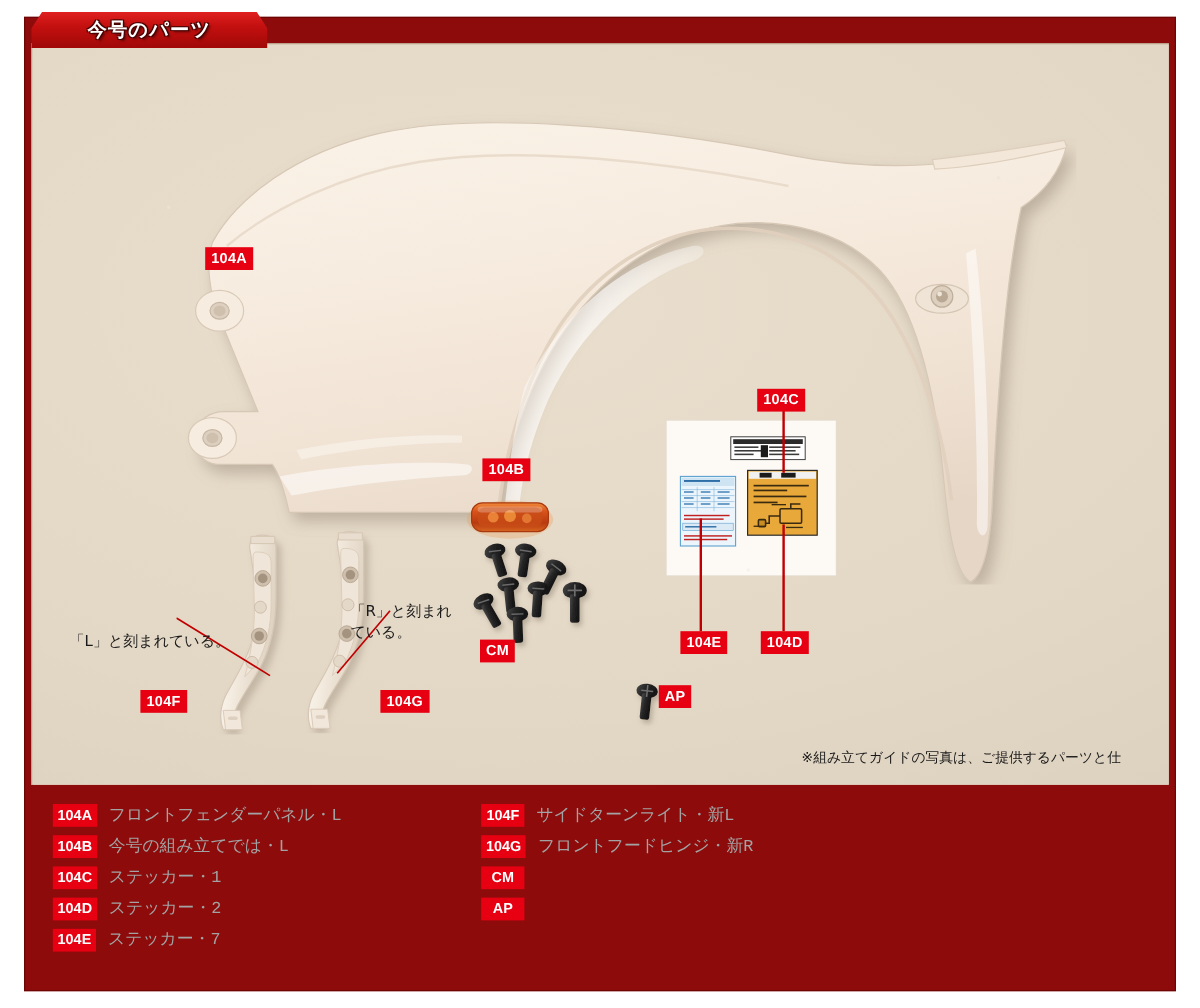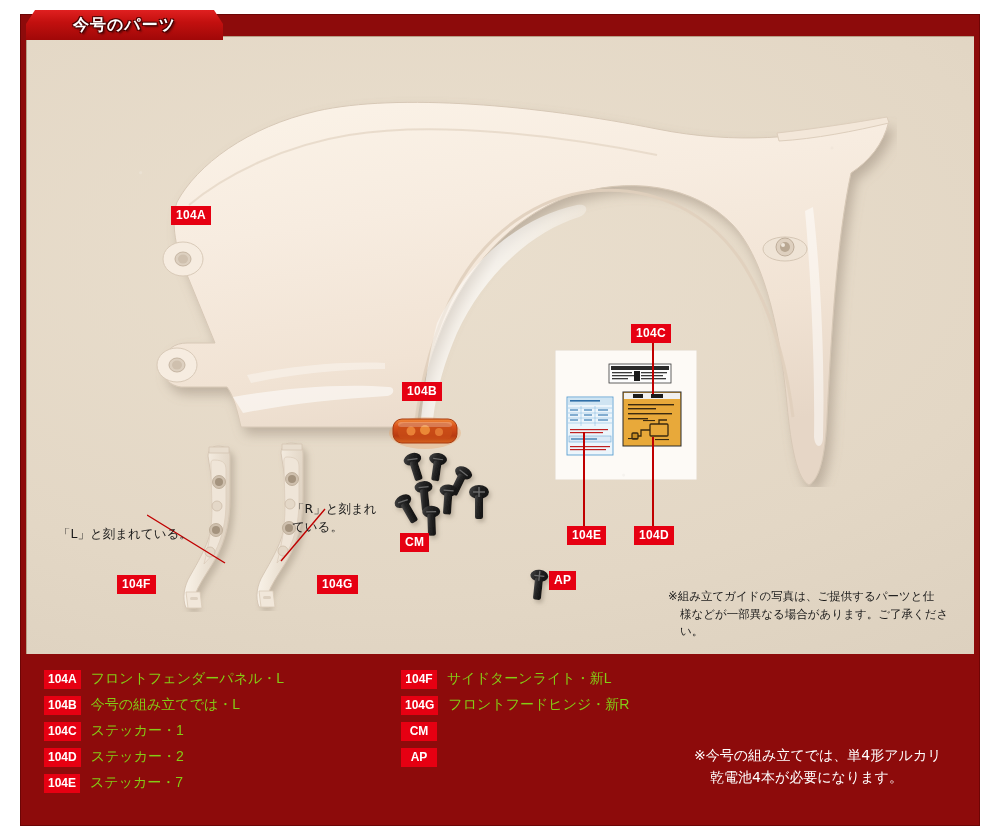--- a/index.html
+++ b/index.html
@@ -141,23 +141,23 @@
     font-size: 12px;
     font-weight: bold;
     line-height: 1;
     padding: 3px 4px 4px 4px;
     min-width: 36px;
     text-align: center;
     margin-right: 10px;
     font-family: "Liberation Sans", sans-serif;
   }
   .desc {
-    color: #84cc16;
+    color: #a3a3a3;
     font-size: 14px;
-    font-family: Liberation Sans, sans-serif;
+    font-family: Liberation Mono, monospace;
     white-space: nowrap;
   }
   .battery-note {
     position: absolute;
     left: 668px; top: 90px;
     color: #ffffff;
     font-size: 14px;
     line-height: 1.55;
     font-family: "DejaVu Sans","Liberation Sans",sans-serif;
   }
@@ -520,21 +520,20 @@
             <rect x="4" y="8" width="8" height="22" rx="2" fill="url(#gScrew)"></rect>
             <line x1="3" y1="6" x2="13" y2="6" stroke="#6e6e6e" stroke-width="1.3"></line>
             <line x1="8" y1="1" x2="8" y2="11" stroke="#6e6e6e" stroke-width="1.3"></line>
           </g>
         </g>
       </svg>
       <div class="badge" style="left:522px; top:534px;">AP</div>
 
       <div class="photo-notes">
         <div>※組み立てガイドの写真は、ご提供するパーツと仕</div>
-        <div class="cont">様などが一部異なる場合があります。ご了承ください。</div>
       </div>
 
     </div>
   </div>
 
   <div class="footer">
 
     <div class="list-col col-a">
       <div class="row">
         <span class="code">104A</span>
@@ -568,20 +567,16 @@
         <span class="desc">フロントフードヒンジ・新R</span>
       </div>
       <div class="row">
         <span class="code">CM</span>
       </div>
       <div class="row">
         <span class="code">AP</span>
       </div>
     </div>
 
-    <div class="battery-note">
-      <div>※今号の組み立てでは、単4形アルカリ</div>
-      <div class="cont">乾電池4本が必要になります。</div>
-    </div>
 
   </div>
 
 </div>
 
 </body></html>

